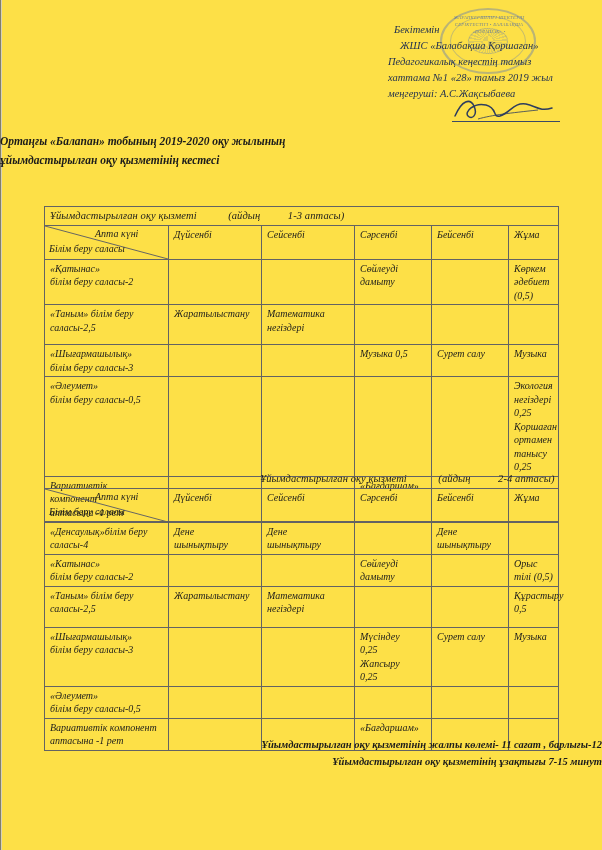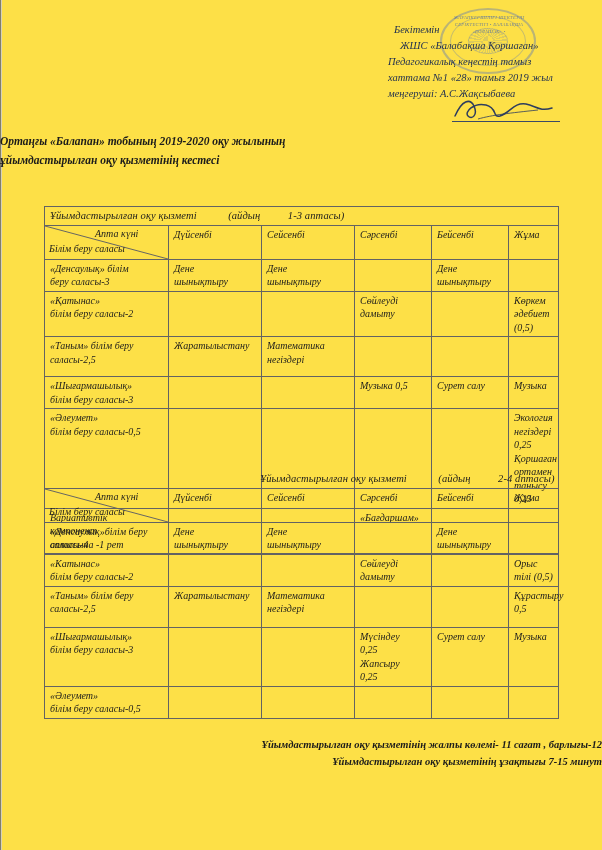--- a/index.html
+++ b/index.html
@@ -237,32 +237,20 @@
             <span class="c-bot">Білім беру саласы</span>
           </td>
           <td>Дүйсенбі</td>
           <td>Сейсенбі</td>
           <td>Сәрсенбі</td>
           <td>Бейсенбі</td>
           <td>Жұма</td>
         </tr>
       </tbody>
       <tbody id="t1-body">
-          <tr style="height: 30px;">
-            <td class="cell-ml">«Денсаулық» білім
-беру саласы-3</td>
-            <td class="cell-ml">Дене
-шынықтыру</td>
-            <td class="cell-ml">Дене
-шынықтыру</td>
-            <td class="cell-ml"></td>
-            <td class="cell-ml">Дене
-шынықтыру</td>
-            <td class="cell-ml"></td>
-          </tr>
           <tr style="height: 30px;">
             <td class="cell-ml">«Қатынас»
 білім беру саласы-2</td>
             <td class="cell-ml"></td>
             <td class="cell-ml"></td>
             <td class="cell-ml">Сөйлеуді
 дамыту</td>
             <td class="cell-ml"></td>
             <td class="cell-ml">Көркем
 әдебиет (0,5)</td>
@@ -397,20 +385,29 @@
           </tr>
           <tr style="height: 29px;">
             <td class="cell-ml">«Әлеумет»
 білім беру саласы-0,5</td>
             <td class="cell-ml"></td>
             <td class="cell-ml"></td>
             <td class="cell-ml"></td>
             <td class="cell-ml"></td>
             <td class="cell-ml"></td>
           </tr>
+          <tr style="height: 29px;">
+            <td class="cell-ml">Вариативтік компонент
+аптасына -1 рет</td>
+            <td class="cell-ml"></td>
+            <td class="cell-ml"></td>
+            <td class="cell-ml">«Бағдаршам»</td>
+            <td class="cell-ml"></td>
+            <td class="cell-ml"></td>
+          </tr>
         </tbody>
     </table>
   </div>
 
   <div class="footer">
     <span>Ұйымдастырылған  оқу  қызметінің жалпы көлемі- 11 сағат , барлығы-12</span>
     <span>Ұйымдастырылған  оқу  қызметінің ұзақтығы 7-15  минут</span>
   </div>
 
 </div>

